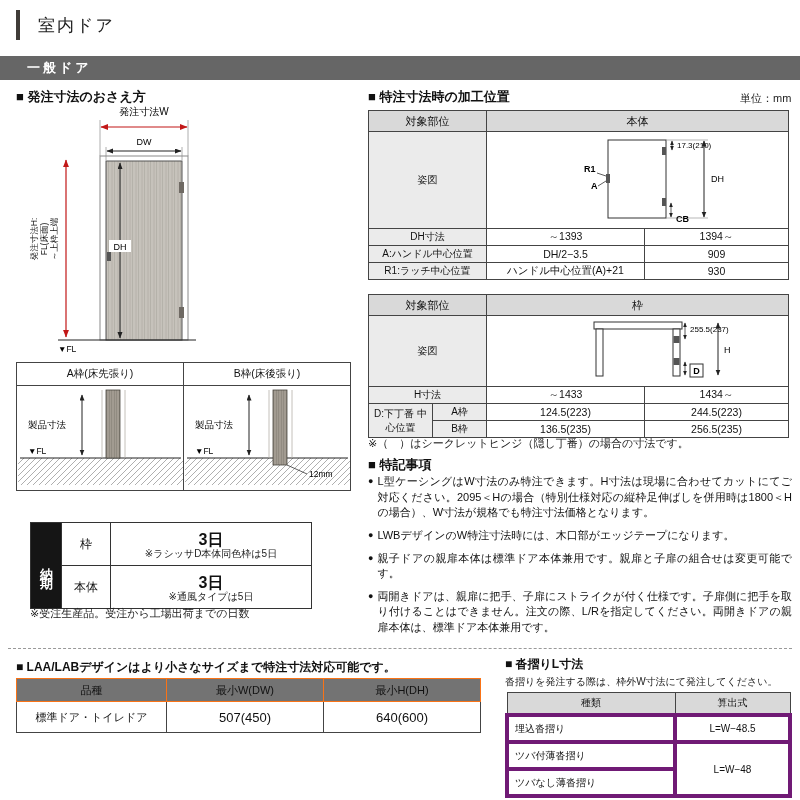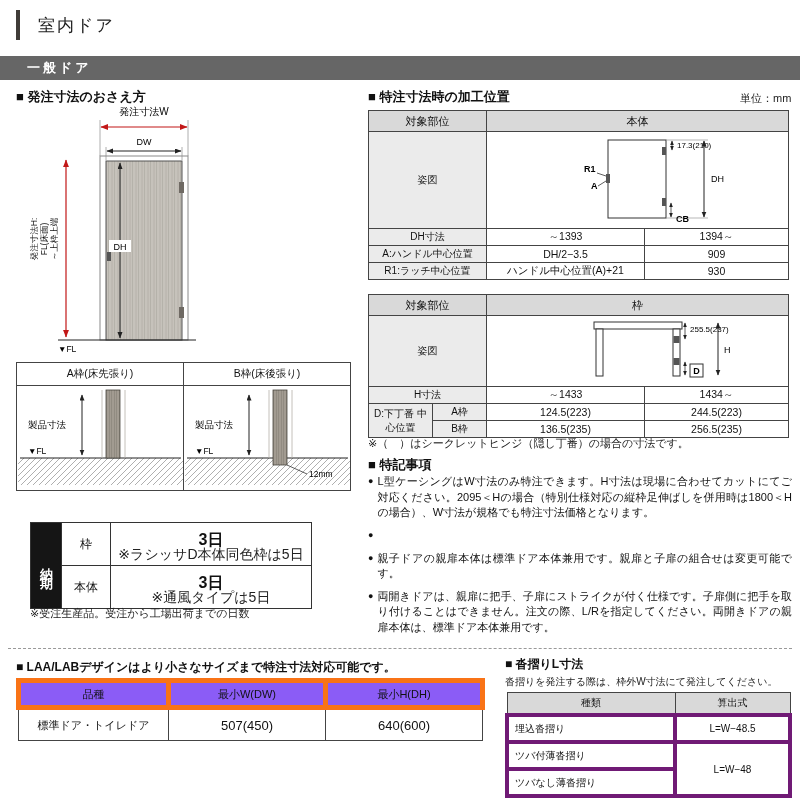--- a/index.html
+++ b/index.html
@@ -32,40 +32,40 @@
   .panels td.formula{font-size:10.5px;height:22px;vertical-align:middle;background:#fff}
 
   
   .delivery{position:absolute;top:522px;left:30px;width:270px}
   .delivery td{border:1px solid #333;text-align:center;vertical-align:middle}
   .dv-title{width:26px;background:#151515;color:#fff;font-weight:bold;font-size:13px;
             writing-mode:vertical-rl;letter-spacing:8px;padding:2px 5px}
   .dv-label{width:46px;font-size:12px;height:40px}
   .dv-val{width:198px}
   .dv-big{font-size:16px;font-weight:bold;line-height:19px}
-  .dv-note{font-size:14px;color:#222;line-height:10px}
+  .dv-note{font-size:10px;color:#222;line-height:10px}
 
   
   .spec{position:absolute;left:368px;width:420px}
   .spec th,.spec td{border:1px solid #444;text-align:center;vertical-align:middle;padding:0 2px;overflow:hidden}
   .spec th{background:#d9d9d9;font-size:11px;font-weight:normal;height:20px}
   .spec td.lab{background:#ebebeb;font-size:10px;height:16px}
   .spec td.val{font-size:10.5px;height:16px}
   .spec td.figcell{background:#fff;padding:0}
 
   
   .notes{position:absolute;top:474px;left:368px;width:424px}
   .note-item{display:flex;gap:4px;margin-bottom:7px;font-size:11px;line-height:1.42;text-align:justify}
   .note-bullet{flex:0 0 auto;font-size:9px;line-height:1.75}
 
   .dash{position:absolute;top:648px;left:8px;width:784px;border-top:1px dashed #999;height:0}
 
   
   .laa{position:absolute;top:678px;left:16px;width:464px}
-  .laa th{border:5px solid #f97316;background:#8b5cf6;font-size:11px;font-weight:normal;height:20px}
+  .laa th{border:1px solid #f97316;background:#737373;font-size:11px;font-weight:normal;height:20px}
   .laa td{border:1px solid #444;text-align:center;height:28px}
   .laa td.type{font-size:11px}
   .laa td.num{font-size:13px}
 
   
   .kutsu{position:absolute;top:692px;left:505px;width:283px}
   .kutsu th{border:1px solid #444;background:#d9d9d9;font-size:10px;font-weight:normal;height:18px}
   .kutsu td{border:4px solid #701a75;font-size:10px;height:21px}
   .kutsu td.type{text-align:left;padding-left:6px}
   .kutsu td.f{text-align:center}
@@ -329,20 +329,21 @@
 <div class="tiny" style="top:436px;left:368px">※（　）はシークレットヒンジ（隠し丁番）の場合の寸法です。</div>
 
 <div class="sec-h" style="top:456px;left:368px">■ 特記事項</div>
 <div class="notes">
   <div class="note-item">
     <span class="note-bullet">●</span>
     <span>L型ケーシングはW寸法のみ特注できます。H寸法は現場に合わせてカットにてご対応ください。2095＜Hの場合（特別仕様対応の縦枠足伸ばしを併用時は1800＜Hの場合）、W寸法が規格でも特注寸法価格となります。</span>
   </div>
   <div class="note-item">
     <span class="note-bullet">●</span>
+    <span>LWBデザインのW特注寸法時には、木口部がエッジテープになります。</span>
   </div>
   <div class="note-item">
     <span class="note-bullet">●</span>
     <span>親子ドアの親扉本体は標準ドア本体兼用です。親扉と子扉の組合せは変更可能です。</span>
   </div>
   <div class="note-item">
     <span class="note-bullet">●</span>
     <span>両開きドアは、親扉に把手、子扉にストライクが付く仕様です。子扉側に把手を取り付けることはできません。注文の際、L/Rを指定してください。両開きドアの親扉本体は、標準ドア本体兼用です。</span>
   </div>
 </div>

